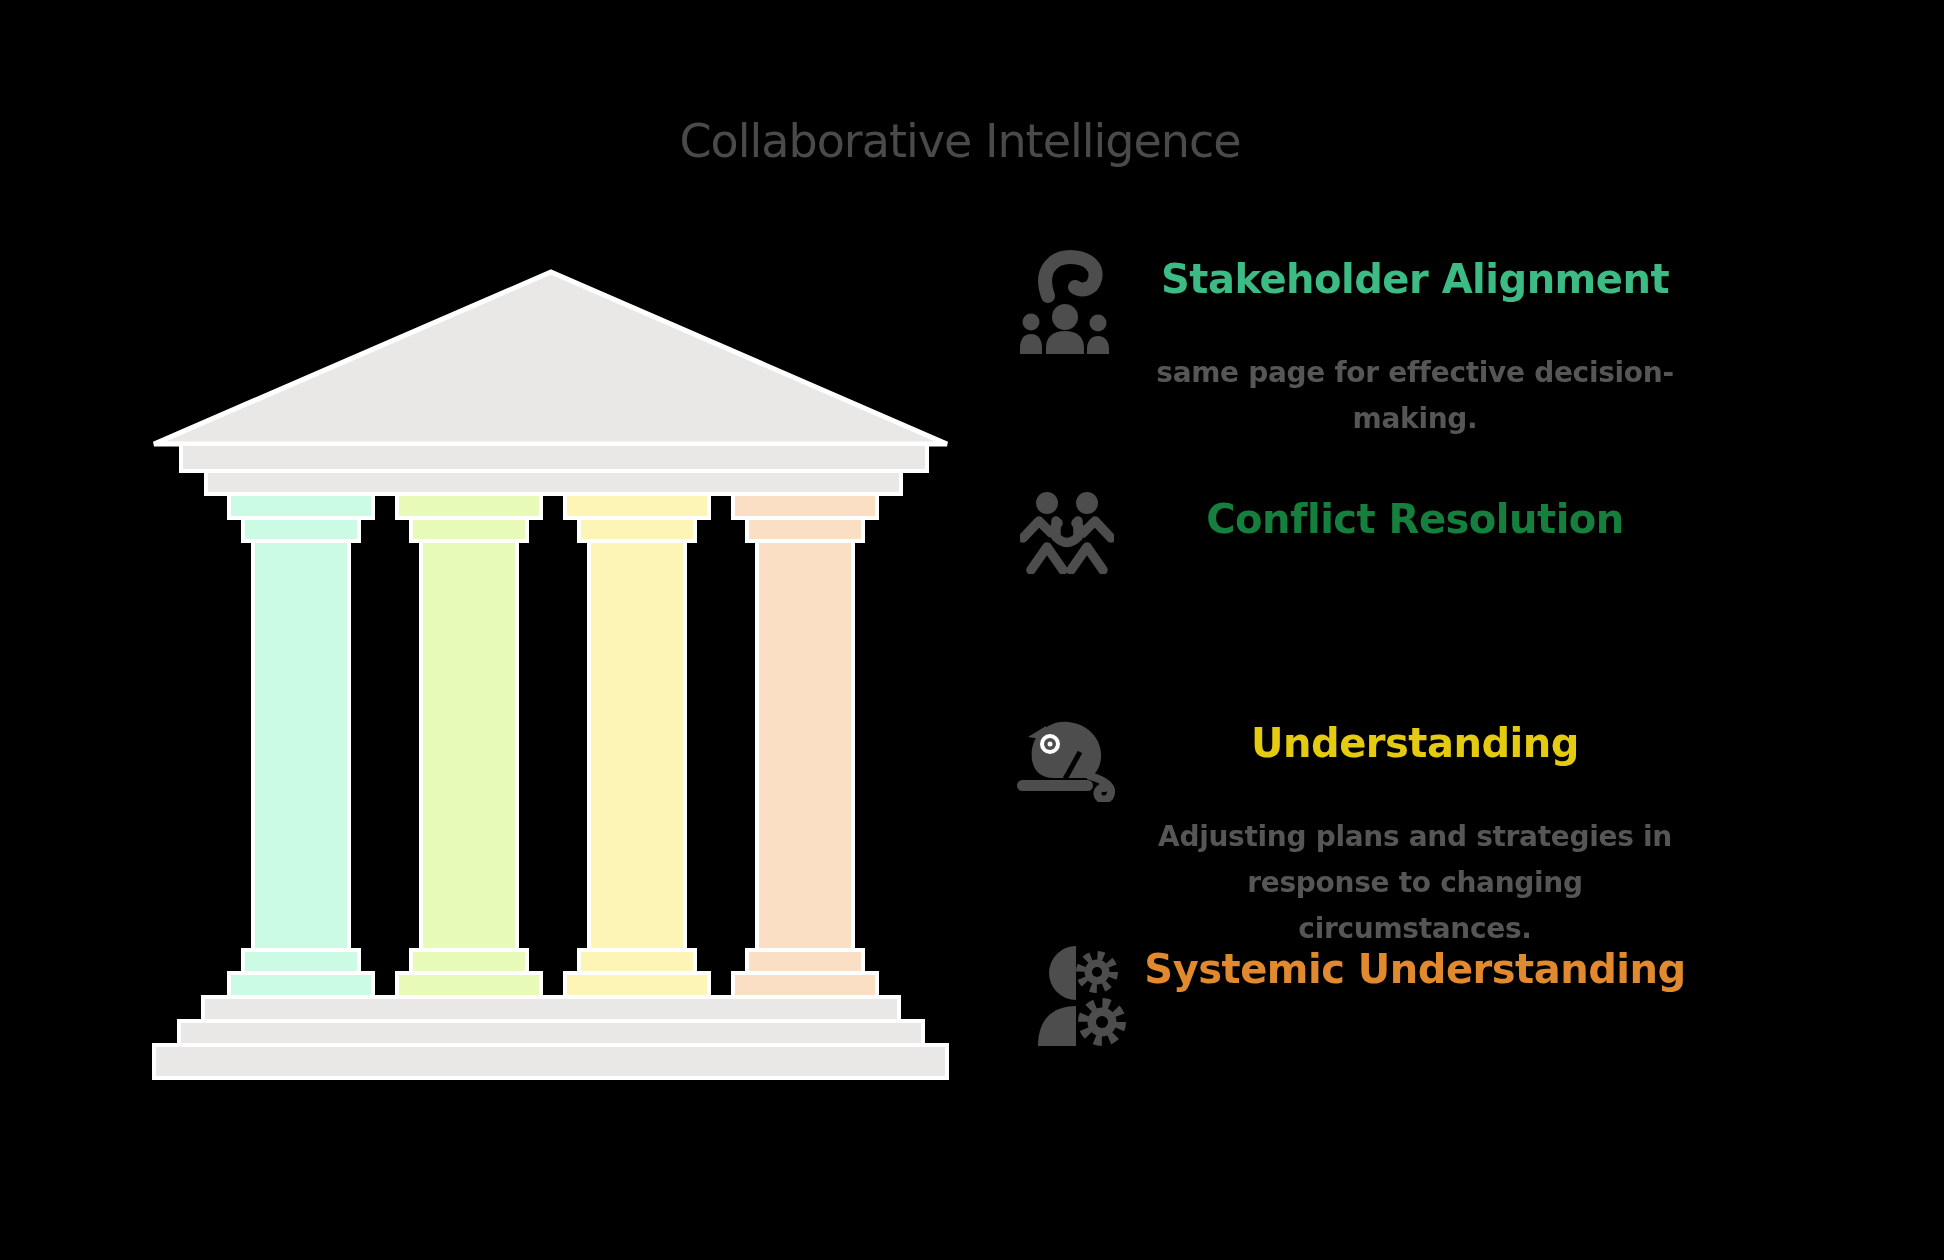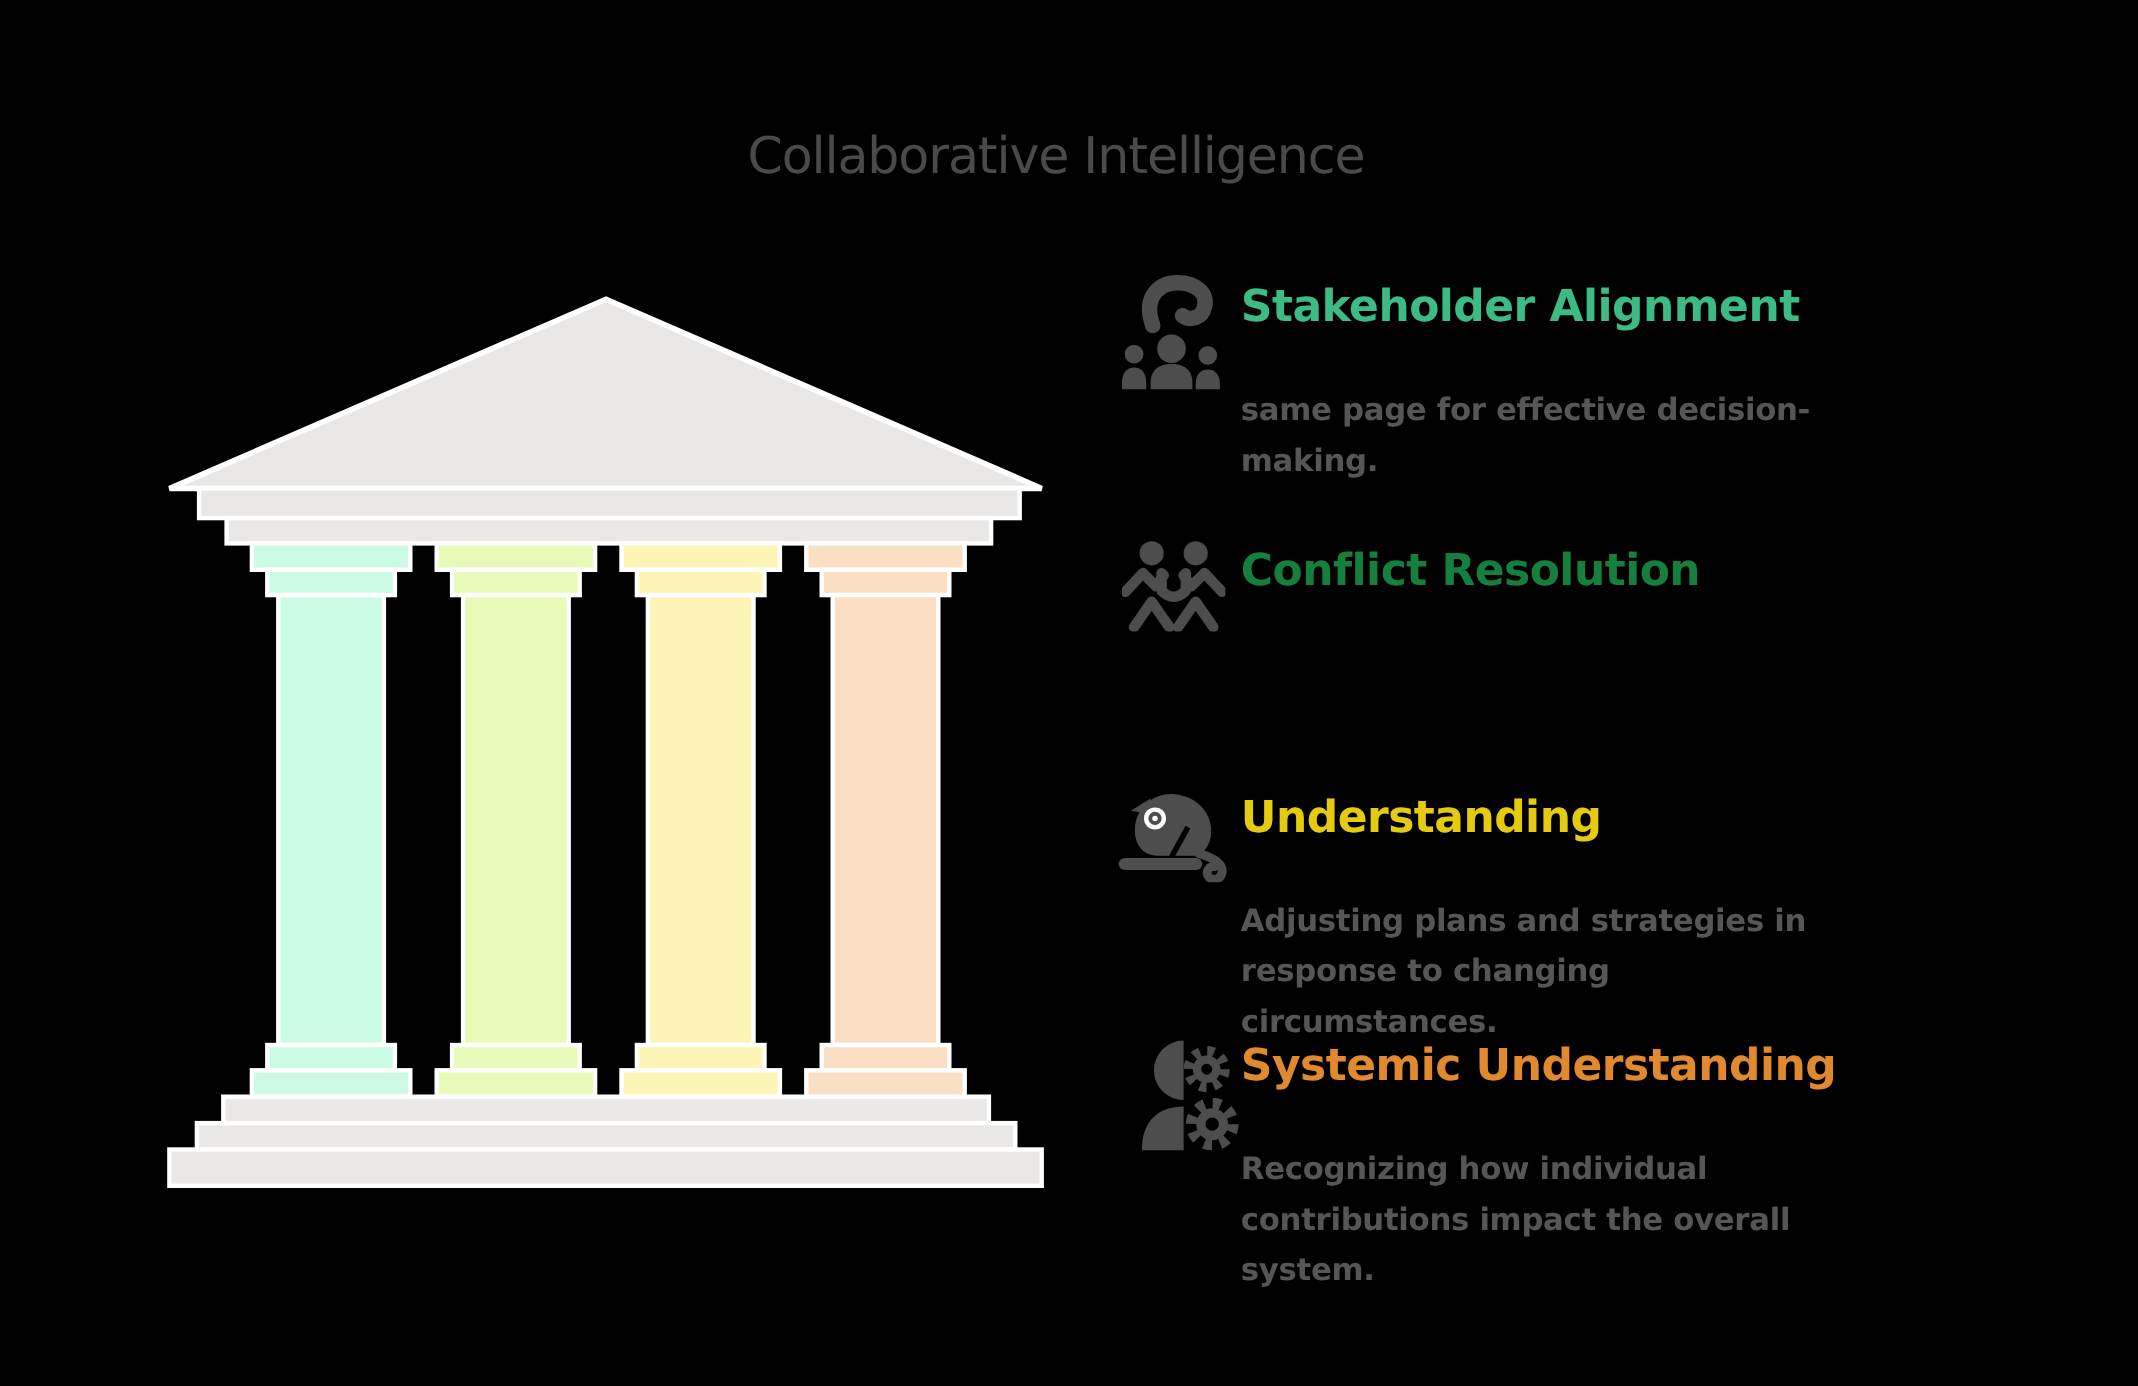--- a/index.html
+++ b/index.html
@@ -10,21 +10,21 @@
   .title{
     position:absolute;top:114px;left:960px;transform:translateX(-50%);
     font-size:46px;font-weight:normal;letter-spacing:-1px;color:#4a4a4a;white-space:nowrap;
   }
   .temple-svg{position:absolute;left:0;top:0;}
   .section{position:absolute;left:1020px;width:720px;}
   .sec0{top:248px}.sec1{top:488px}.sec2{top:712px}.sec3{top:938px}
   .icon{position:absolute;left:0;top:2px;}
   .sec2 .icon{left:-4px;}
   .sec3 .icon{left:10px;}
-  .sec-text{margin-left:108px;padding-top:8px;}
+  .sec-text{margin-left:70px;padding-top:8px;text-align:center;}
   .sec-heading{margin:0;font-size:40px;font-weight:bold;letter-spacing:-0.5px;white-space:nowrap;}
   .sec0 .sec-heading{color:#3dbb85}
   .sec1 .sec-heading{color:#15803d}
   .sec2 .sec-heading{color:#e4cb0f}
   .sec3 .sec-heading{color:#e1892f}
   .sec-desc{margin-top:48px;font-size:28px;line-height:46px;font-weight:bold;
     letter-spacing:-0.3px;color:#565656;}
   .ic{fill:#4d4d4d;stroke:none;}
   .ic-stroke{fill:none;stroke:#4d4d4d;stroke-linecap:round;stroke-linejoin:round;}
 </style>
@@ -145,21 +145,16 @@
         <circle cx="67" cy="32" r="5" fill="#000000"></circle>
       </g>
       <g>
         <circle class="ic" cx="72" cy="82" r="14.5"></circle>
         <circle cx="72" cy="82" r="19" fill="none" stroke="#4d4d4d" stroke-width="10" stroke-dasharray="7.4 7.5"></circle>
         <circle cx="72" cy="82" r="6" fill="#000000"></circle>
       </g>
     </svg>
     <div class="sec-text">
       <h2 class="sec-heading">Systemic Understanding</h2>
-      <div class="sec-desc">
-        <div>Recognizing how individual</div>
-        <div>contributions impact the overall</div>
-        <div>system.</div>
-      </div>
     </div>
   </div>
 
 </div>
 
 </body></html>

